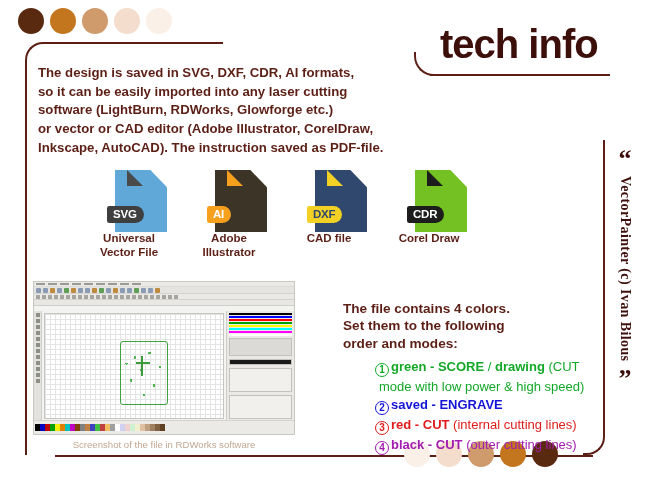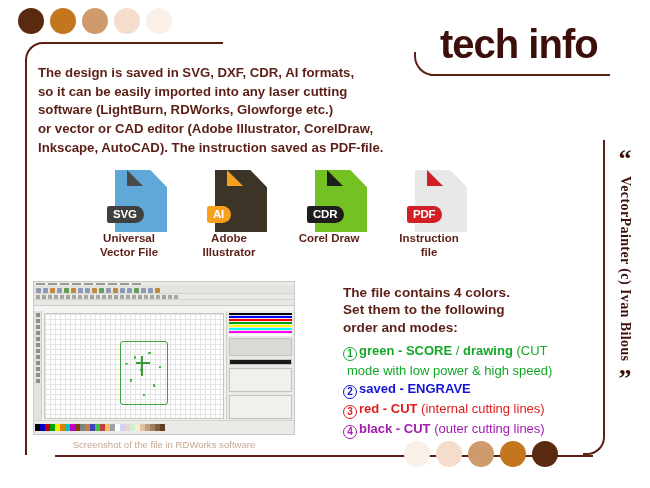--- a/index.html
+++ b/index.html
@@ -146,27 +146,27 @@
     border-top:1px solid #d5d3cf;display:flex;align-items:center;
   }
   .palette-strip{display:flex;height:7px;margin-left:1px;}
   .palette-strip i{display:block;width:5px;height:7px;}
   #screenshot-caption{
     width:262px;text-align:center;margin-top:4px;
     font-size:9.6px;color:#c2a894;
   }
 
   
-  #colors-block{position:absolute;left:343px;top:284px;width:250px;}
+  #colors-block{position:absolute;left:343px;top:300px;width:250px;}
   #colors-heading{
     font-size:13.6px;font-weight:bold;color:#5c1f16;line-height:1.28;
     white-space:pre-line;margin-bottom:6px;
   }
   .color-line{
-    font-size:13px;line-height:1.33;margin-bottom:1px;
+    font-size:13px;line-height:1.33;margin-bottom:1px;margin-left:32px;
   }
   .num{
     display:inline-block;width:14px;height:14px;line-height:12px;
     border-radius:50%;border:1.3px solid currentColor;
     text-align:center;font-size:10px;font-weight:bold;
     vertical-align:-2px;margin-right:2px;box-sizing:border-box;
   }
   .cl-strong{font-weight:bold;}
   .cl-cont{display:block;padding-left:4px;}
 
@@ -238,33 +238,33 @@
       <div class="file-glyph">
         <div class="file-body" style="background: rgb(60, 53, 39); clip-path: polygon(0px 0px, 68% 0px, 100% 28%, 100% 100%, 0px 100%);"></div>
         <div class="file-fold" style="background: rgb(247, 160, 30); clip-path: polygon(0px 0px, 100% 100%, 0px 100%);"></div>
         <div class="file-badge" style="background: rgb(247, 160, 30); color: rgb(255, 255, 255);">AI</div>
       </div>
       <div class="file-label">Adobe
 Illustrator</div>
     </div>
     <div class="file-item">
       <div class="file-glyph">
+        <div class="file-body" style="background: rgb(49, 72, 110); clip-path: polygon(0px 0px, 68% 0px, 100% 28%, 100% 100%, 0px 100%);"></div>
+        <div class="file-fold" style="background: rgb(242, 208, 36); clip-path: polygon(0px 0px, 100% 100%, 0px 100%);"></div>
+        <div class="file-badge" style="background: rgb(242, 208, 36); color: rgb(49, 72, 110);">DXF</div>
+      </div>
+      <div class="file-label">CAD file</div>
+    </div>
+    <div class="file-item">
+      <div class="file-glyph">
         <div class="file-body" style="background: rgb(116, 193, 36); clip-path: polygon(0px 0px, 68% 0px, 100% 28%, 100% 100%, 0px 100%);"></div>
         <div class="file-fold" style="background: rgb(29, 29, 29); clip-path: polygon(0px 0px, 100% 100%, 0px 100%);"></div>
         <div class="file-badge" style="background: rgb(29, 29, 29); color: rgb(255, 255, 255);">CDR</div>
       </div>
       <div class="file-label">Corel Draw</div>
-    </div>
-    <div class="file-item">
-      <div class="file-glyph">
-        <div class="file-body" style="background: rgb(232, 232, 232); clip-path: polygon(0px 0px, 68% 0px, 100% 28%, 100% 100%, 0px 100%);"></div>
-        <div class="file-fold" style="background: rgb(210, 31, 38); clip-path: polygon(0px 0px, 100% 100%, 0px 100%);"></div>
-        <div class="file-badge" style="background: rgb(210, 31, 38); color: rgb(255, 255, 255);">PDF</div>
-      </div>
-      <div class="file-label">Instruction file</div>
     </div>
   </div>
 
 <div id="screenshot-block">
   <div id="app-window">
     <div class="menubar">
       <i></i>
         <i></i>
         <i></i>
         <i></i>

